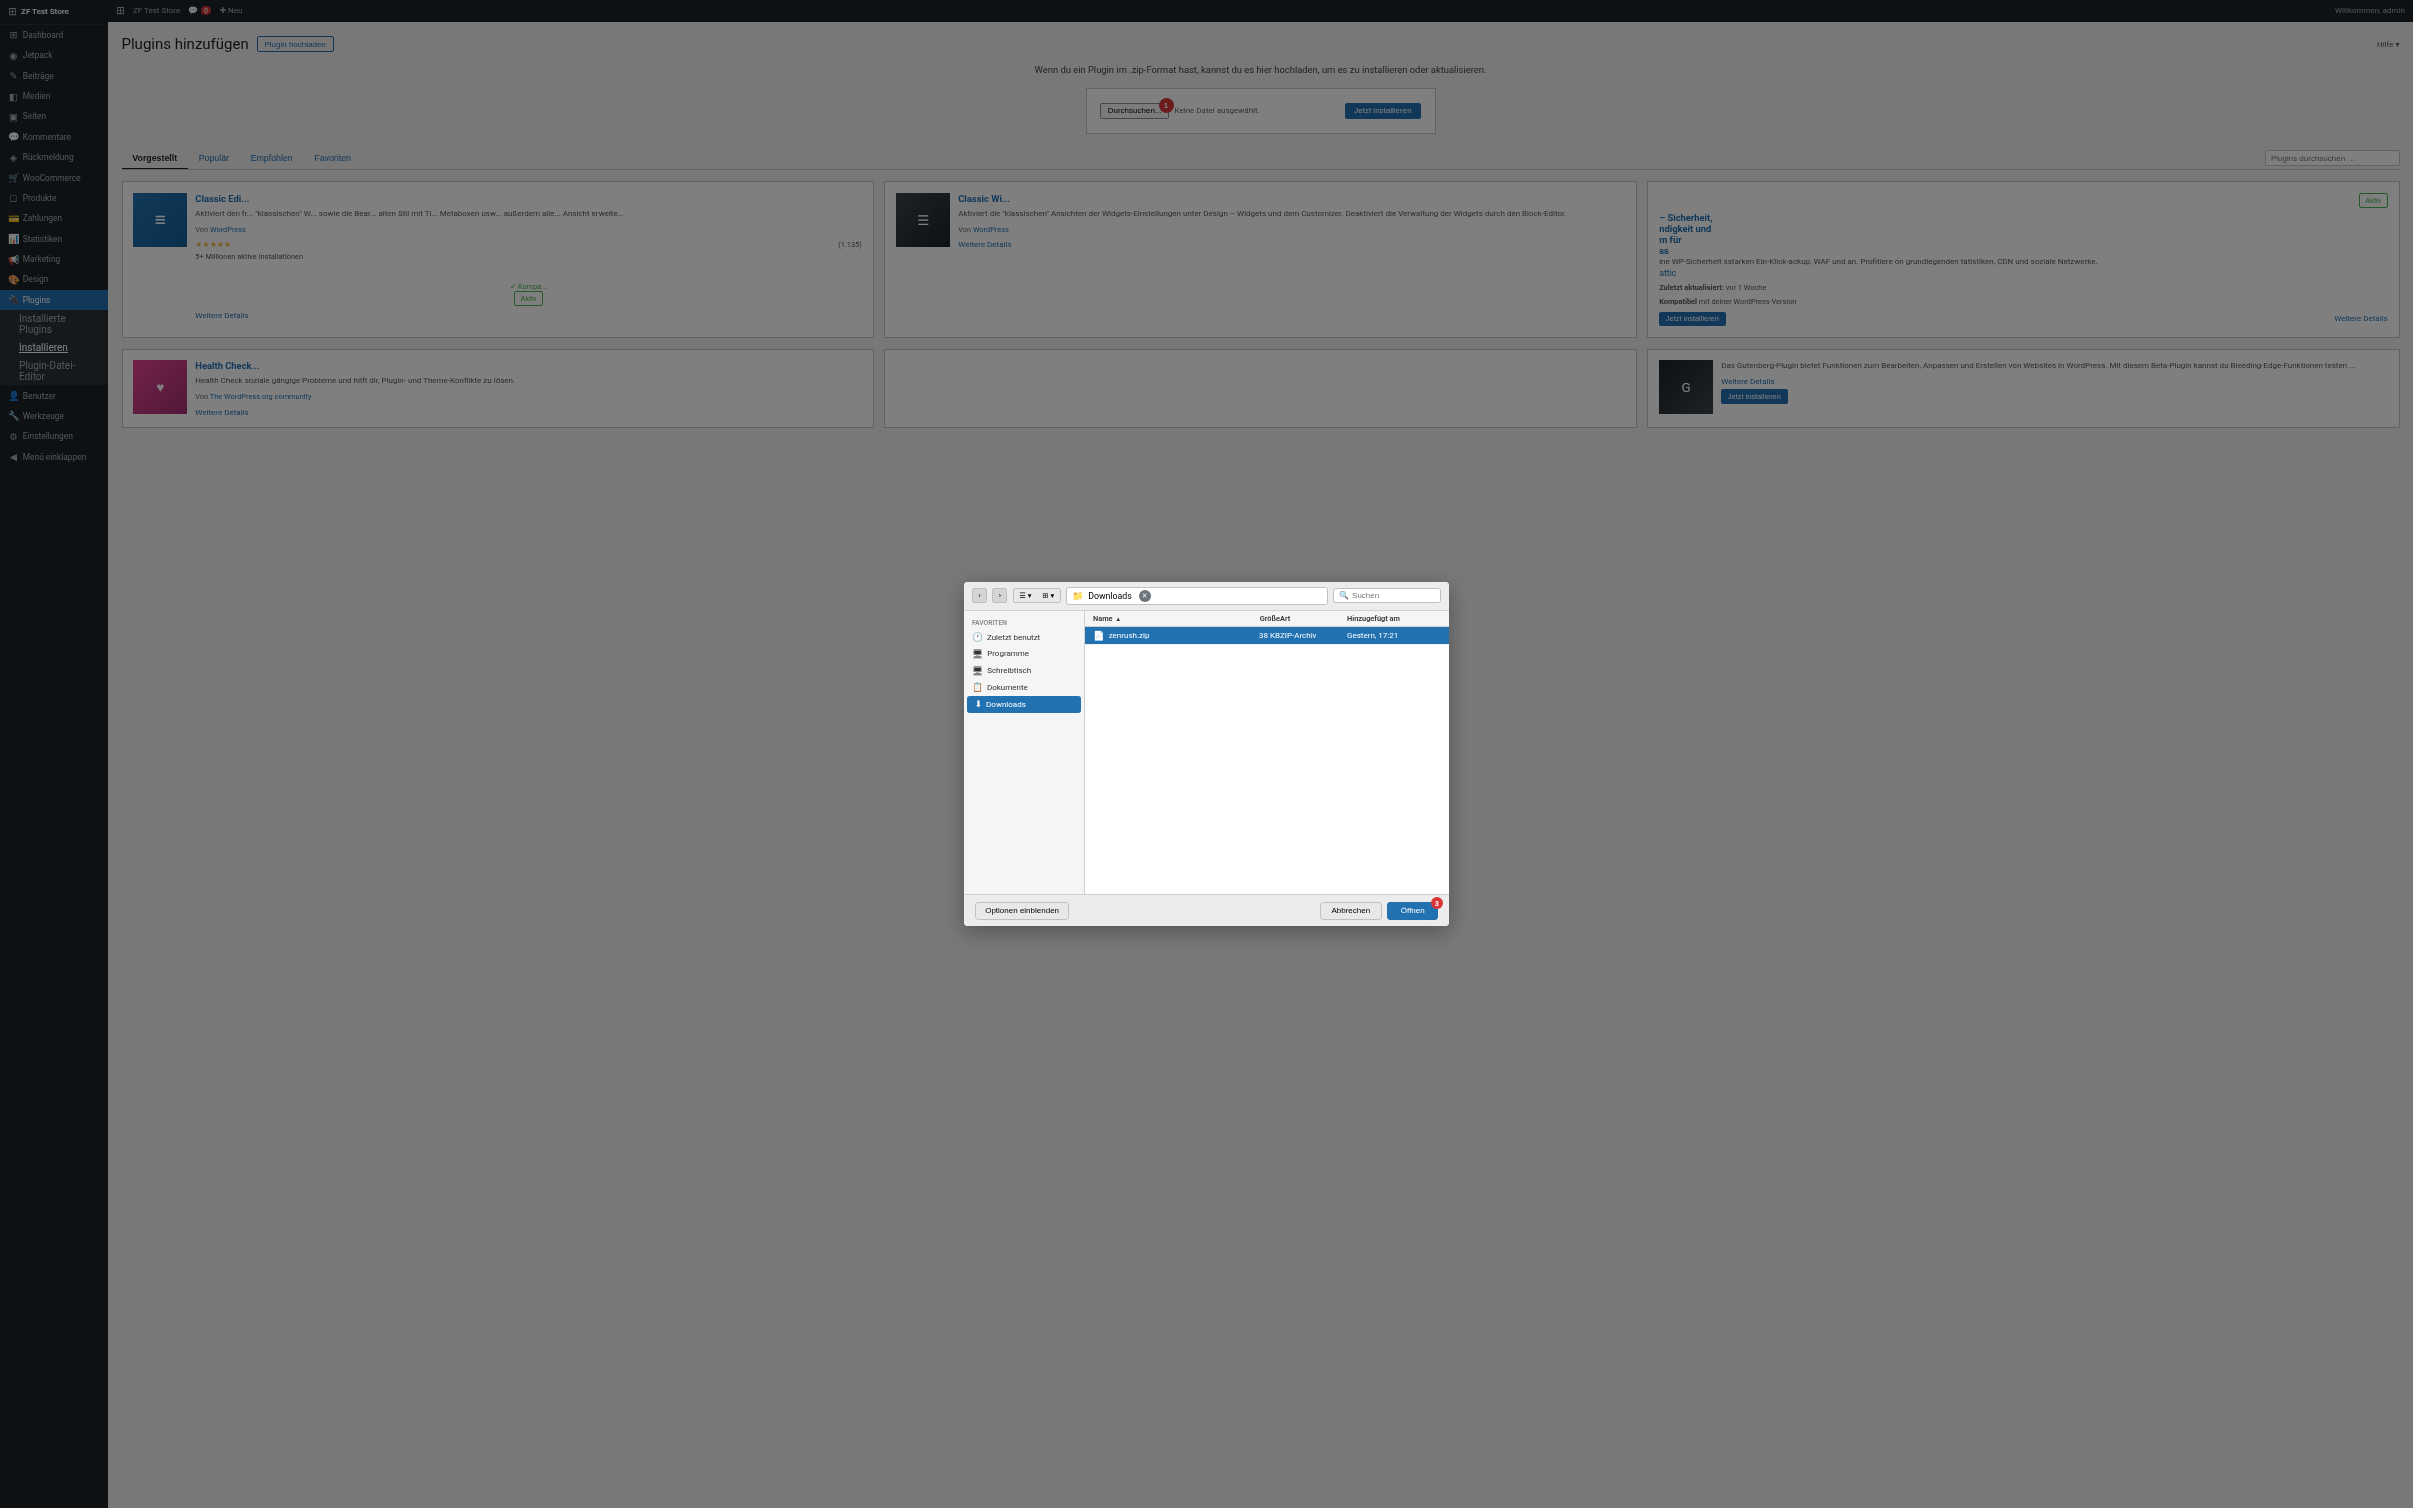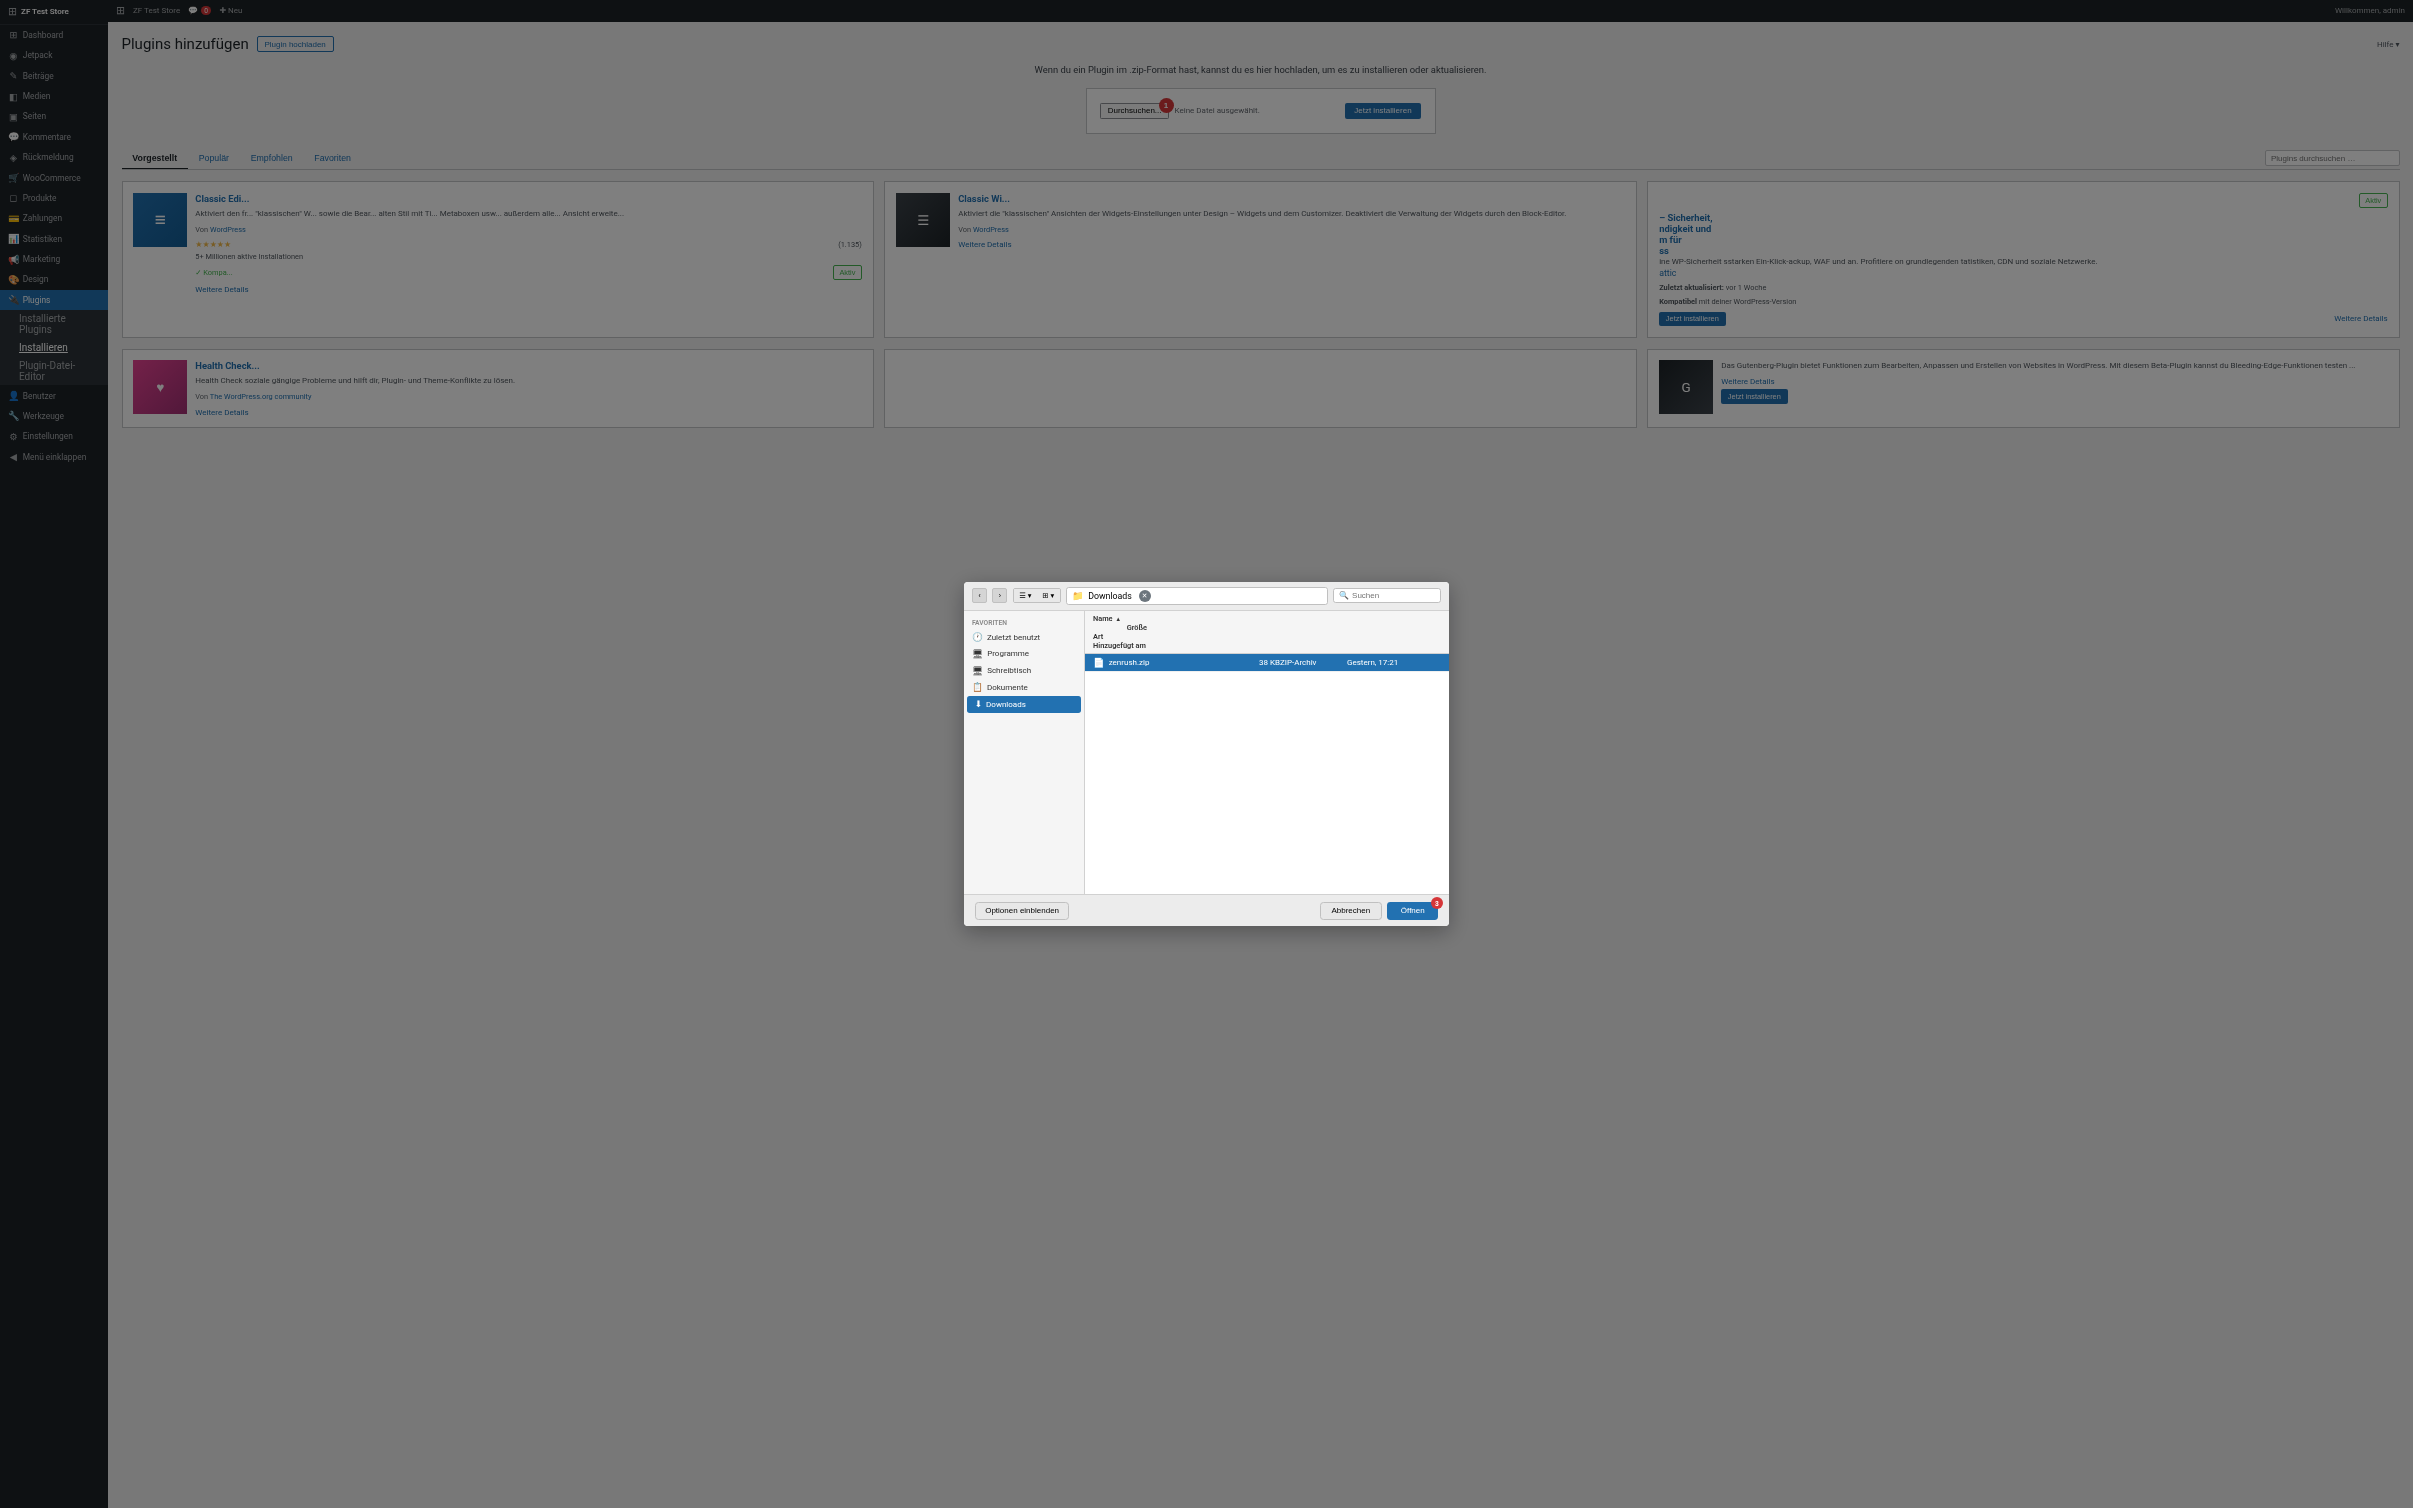--- a/index.html
+++ b/index.html
@@ -330,21 +330,20 @@
     }
     .files-header {
       display: flex;
       background: #f5f5f5;
       border-bottom: 0.7px solid #d1d1d1;
       padding: 2.7px 8px;
       font-size: 7.4px;
       font-weight: 600;
       color: #333;
       gap: 0;
-      flex-direction: column;
     }
     .col-name { flex: 1; display: flex; align-items: center; gap: 2.7px; cursor: pointer; }
     .col-size { width: 54px; text-align: right; }
     .col-kind { width: 67px; }
     .col-date { width: 94px; }
     .files-list { flex: 1; overflow-y: auto; }
     .file-row {
       display: flex;
       align-items: center;
       padding: 3.4px 8px;
@@ -616,21 +615,21 @@
           <p>Aktiviert den fr... "klassischen" W... sowie die Bear... alten Stil mit Ti... Metaboxen usw... außerdem alle... Ansicht erweite...</p>
           <p class="author">
             <span>Von</span>
             <a style="color:#2271b1; text-decoration:none;">WordPress</a>
           </p>
           <div class="plugin-meta">
             <span class="stars">★★★★★</span>
             <span style="font-size:7.4px; color:#50575e;">(1.135)</span>
           </div>
           <div style="font-size:7.4px; color:#50575e; margin-top:2.7px;">5+ Millionen aktive Installationen</div>
-          <div style="display:flex; justify-content:space-between; align-items:center; margin-top:4px;">
+          <div style="display:flex; justify-content:space-between; align-items:center; margin-top:21px;flex-direction:column;">
             <span style="font-size:7.4px; color:#46b450;">✓ Kompa...</span>
             <button class="active-badge">Aktiv</button>
           </div>
           <div style="margin-top:4px;">
             <a class="more-details">Weitere Details</a>
           </div>
         </div>
       </div>
 
       <div class="plugin-card">

